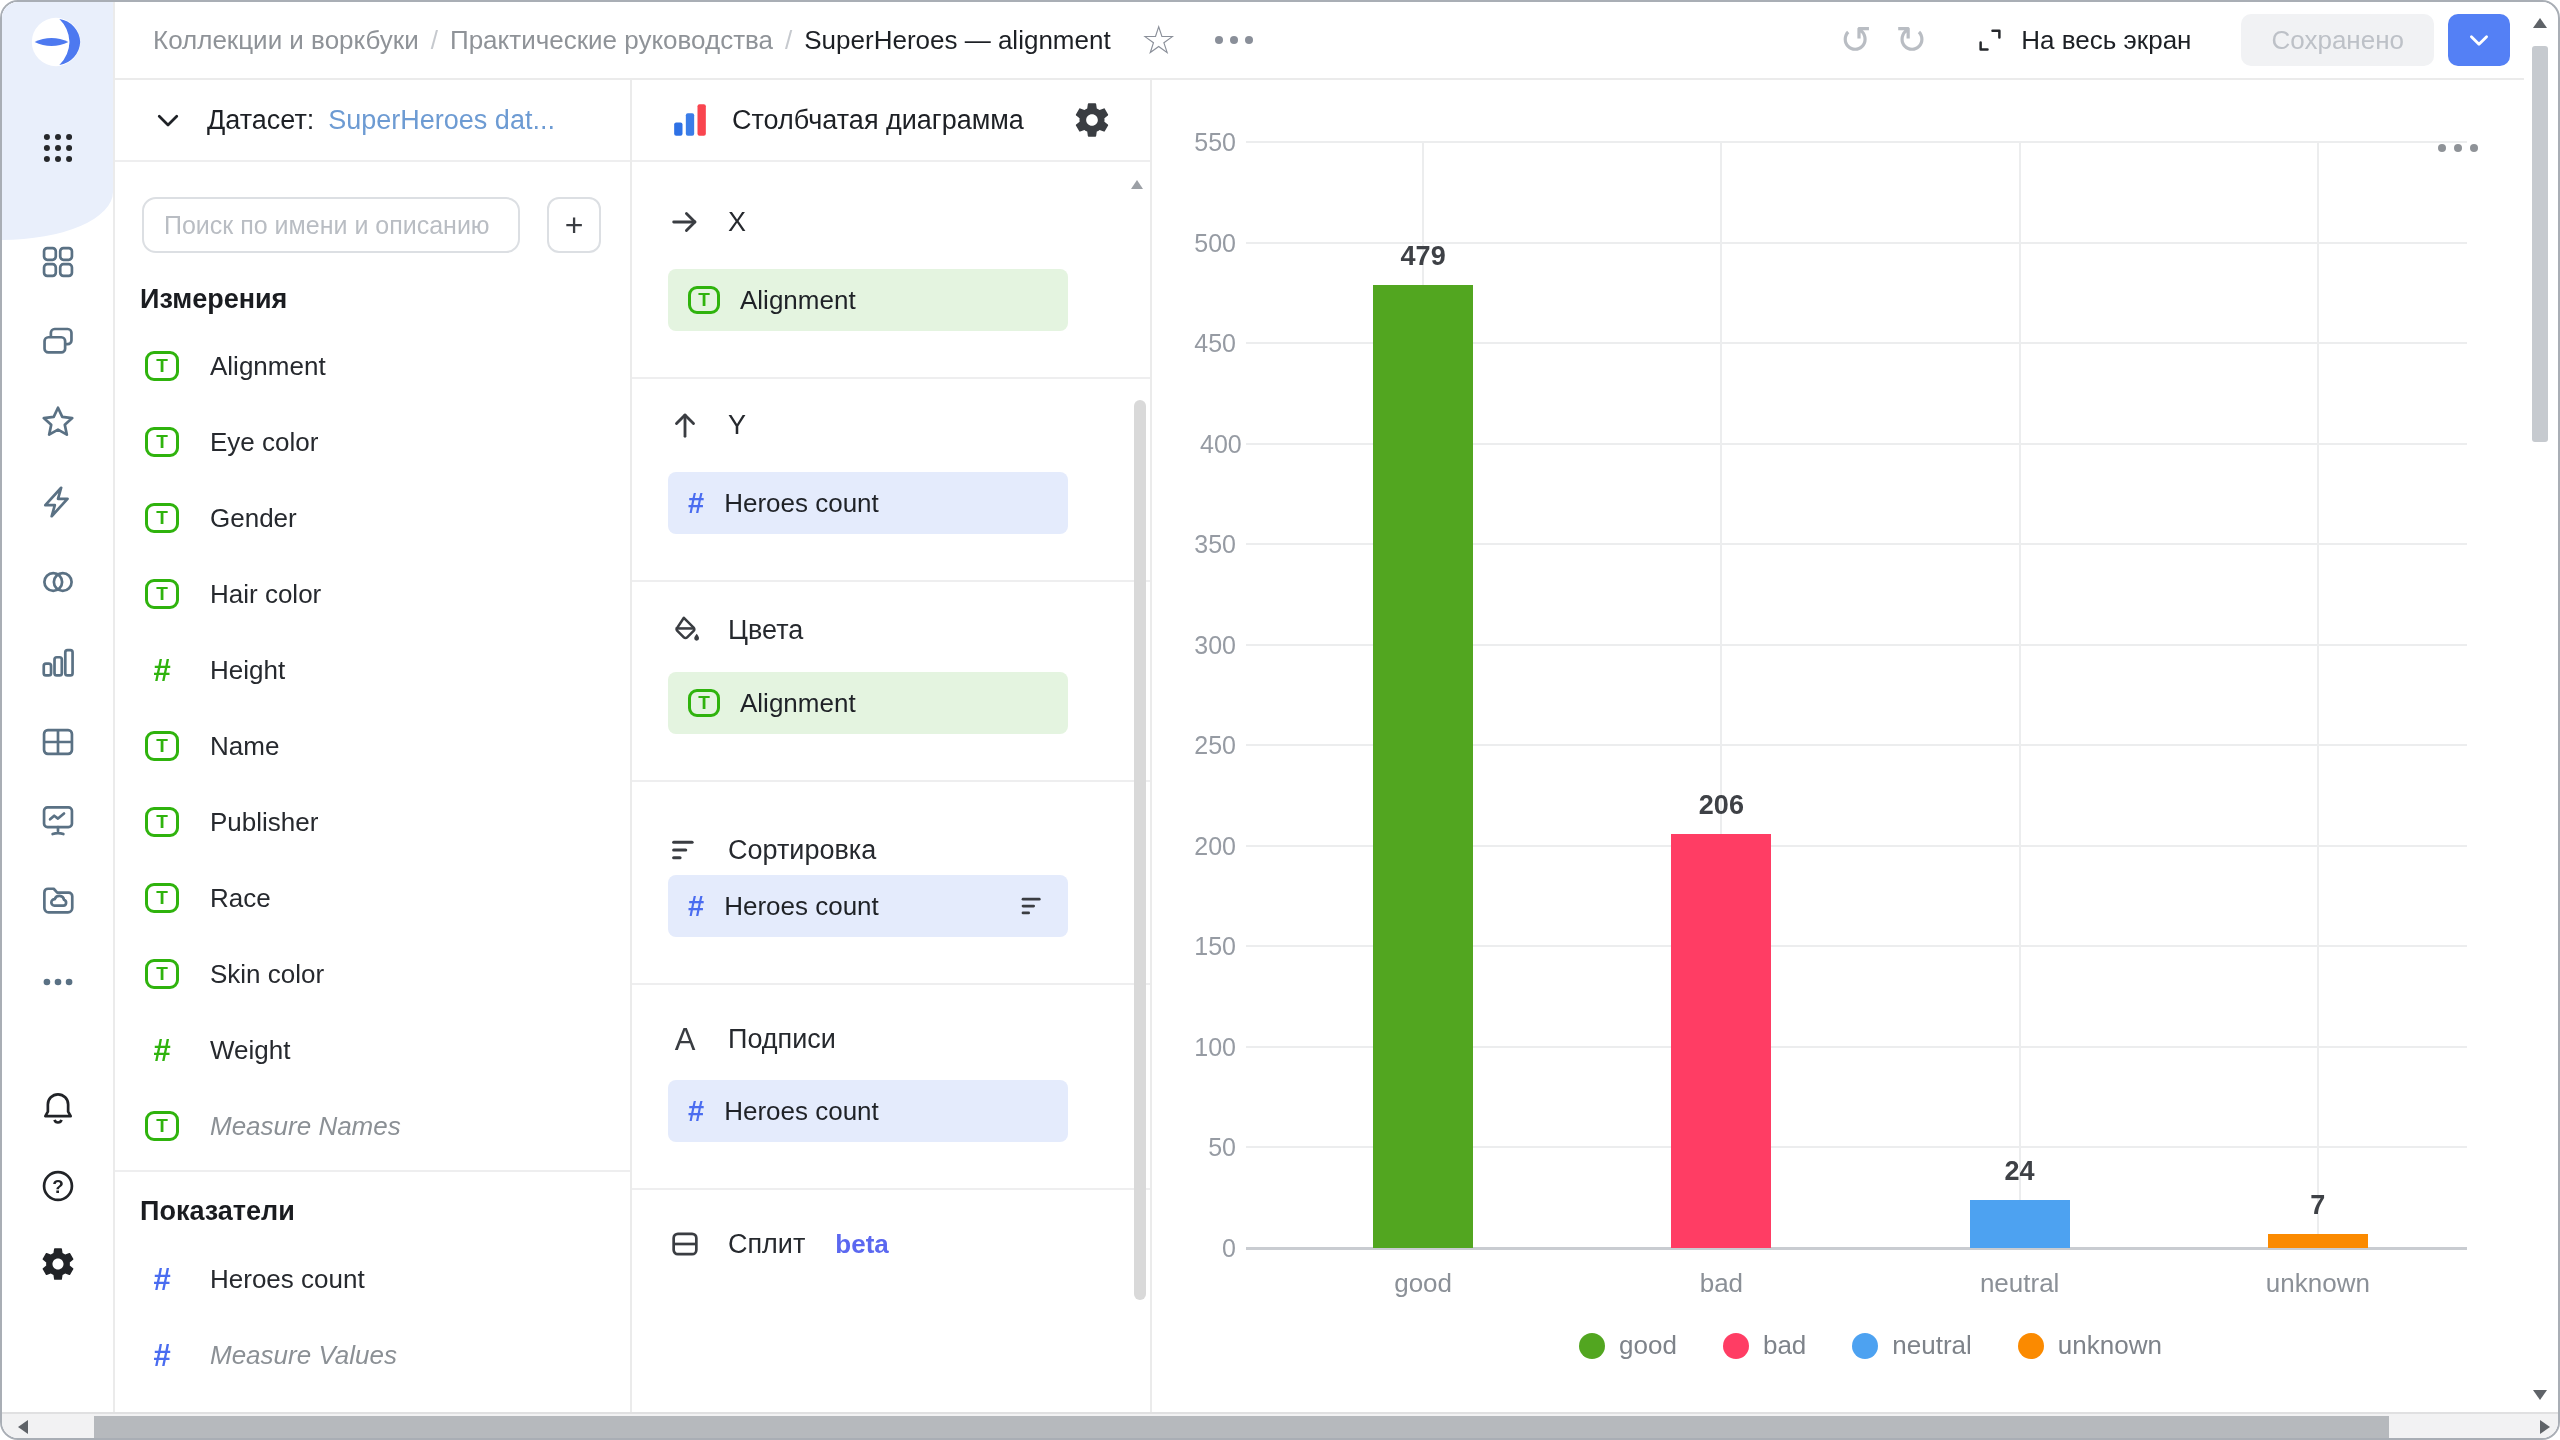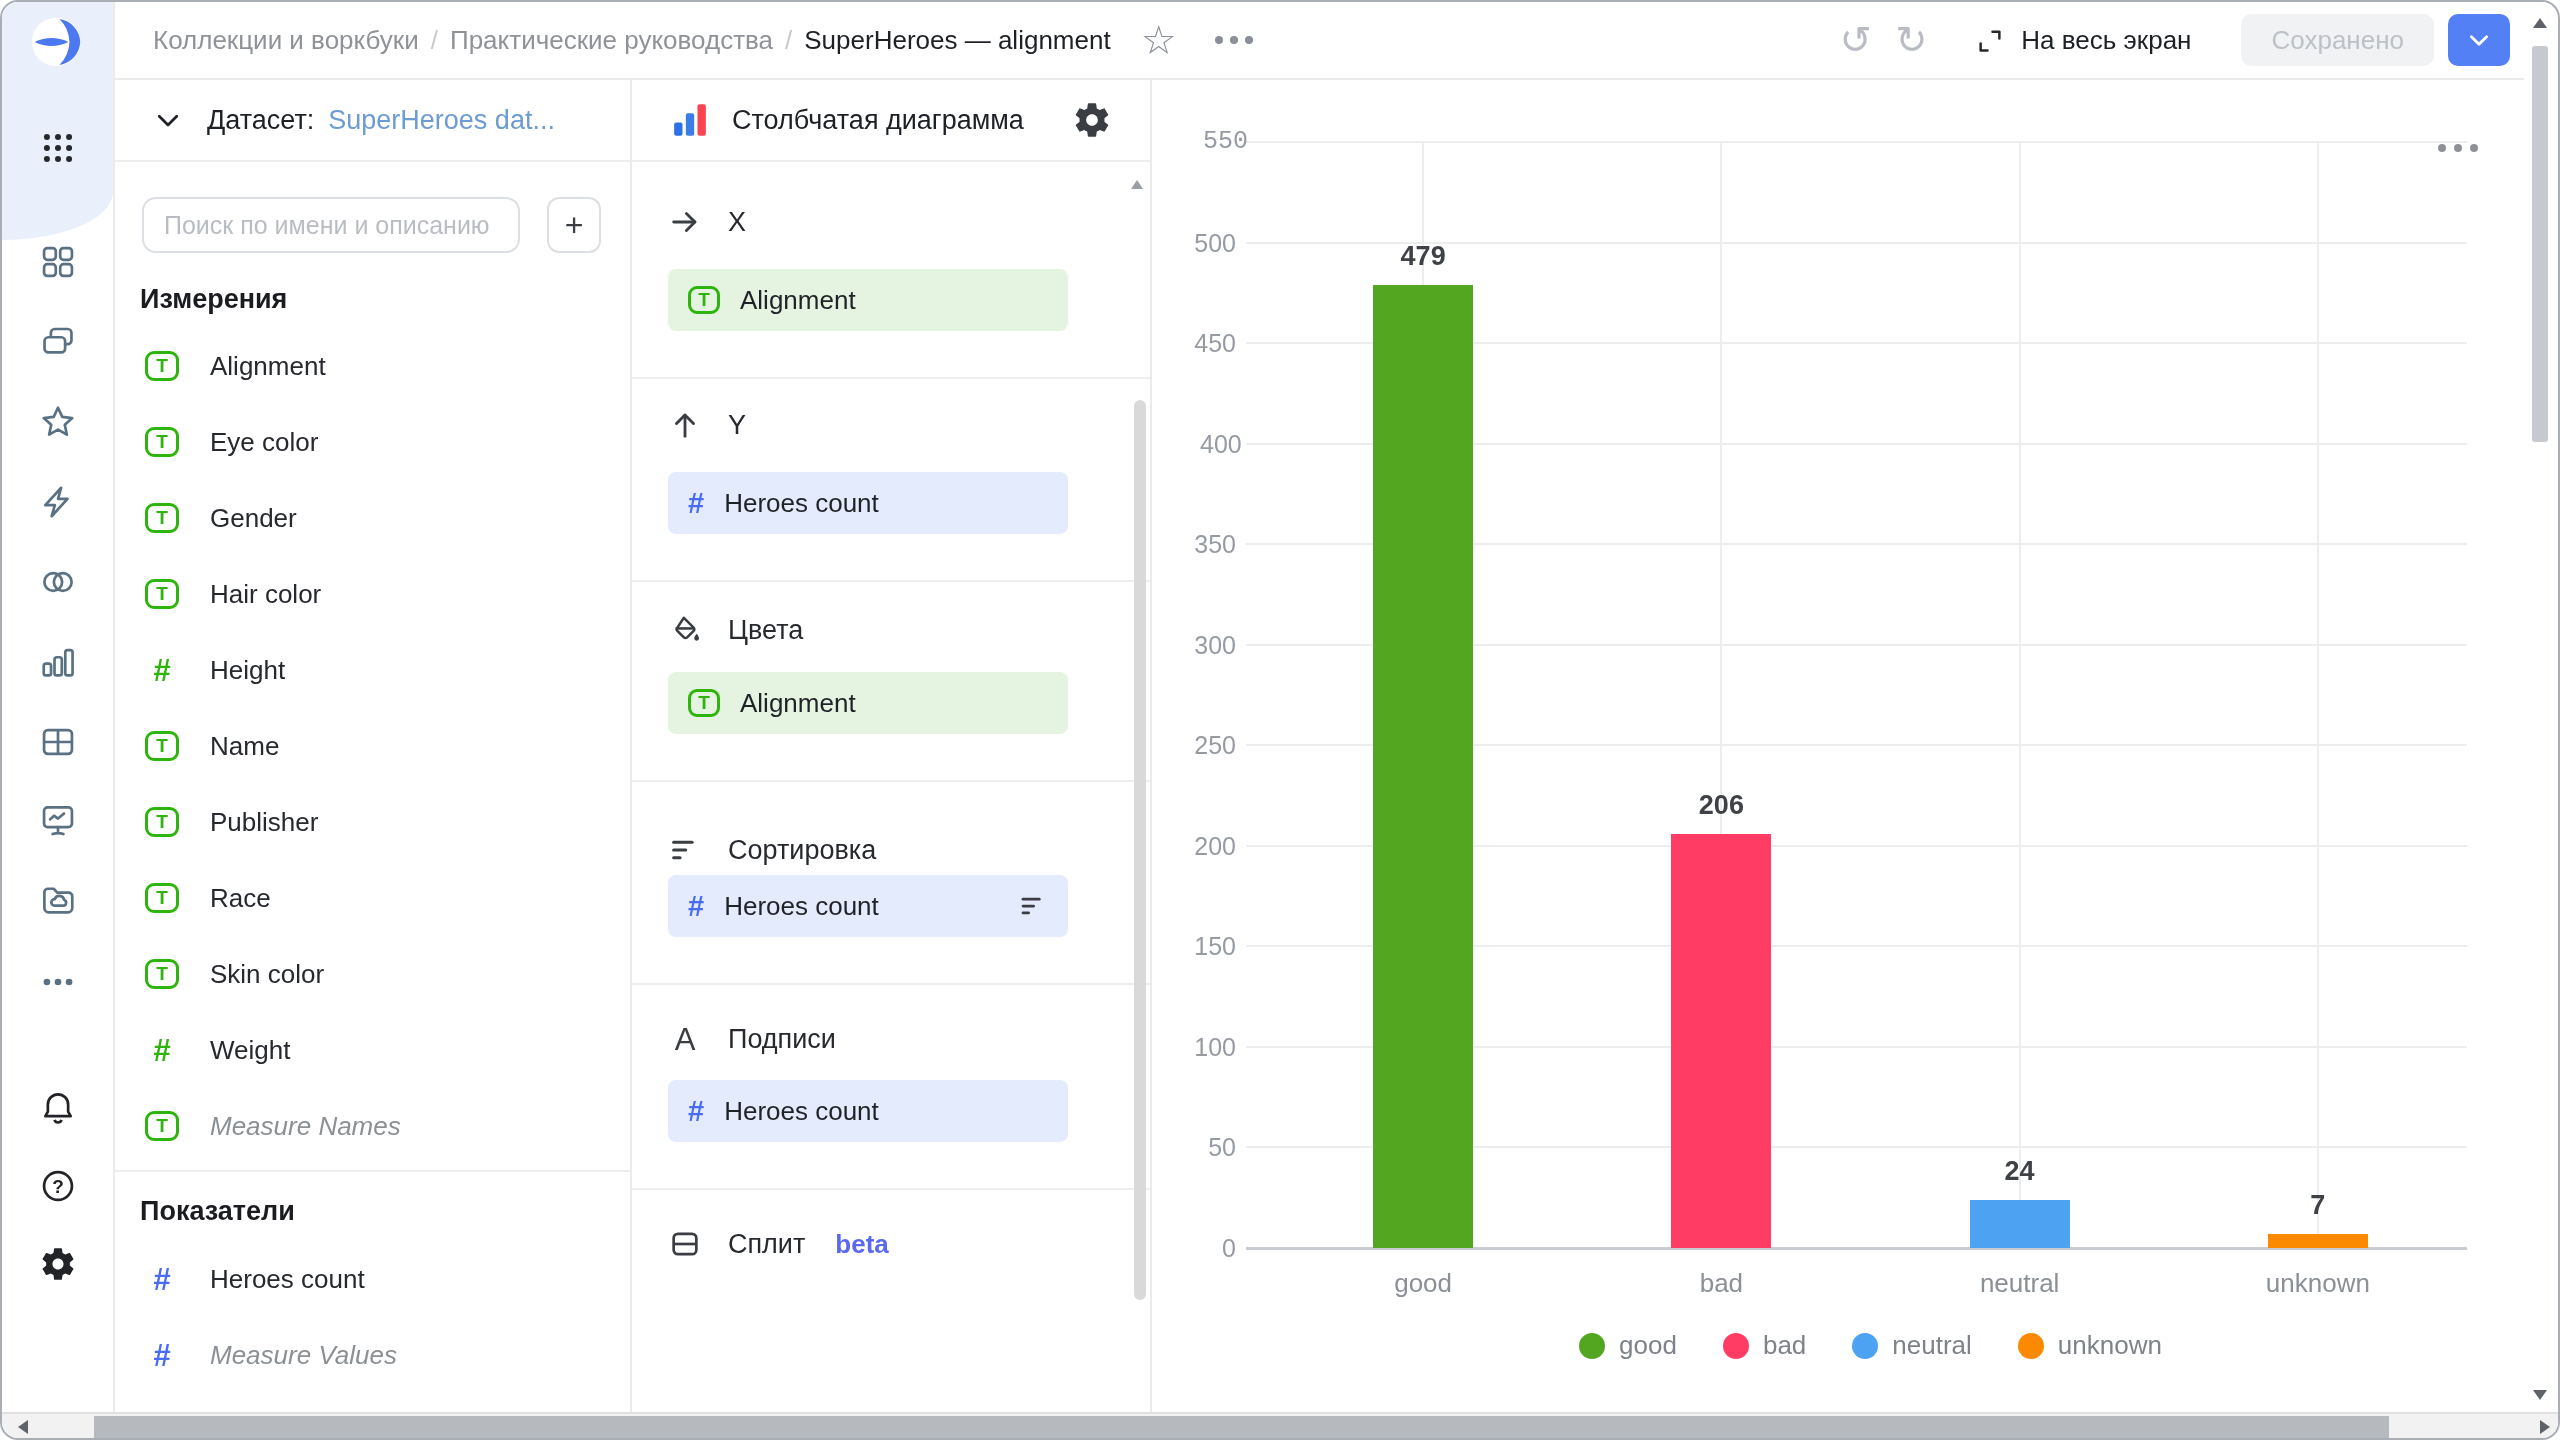--- a/index.html
+++ b/index.html
@@ -14,21 +14,21 @@
            padding-left:38px; padding-right:14px; z-index:2; }
   .crumb{ font-size:26px; color:#8F9398; white-space:nowrap; }
   .crumb.current{ color:#1D2025; }
   .crumb-sep{ font-size:26px; color:#C6C9CE; margin:0 12px; }
   .tb-star{ font-size:40px; color:#8A8F99; line-height:1; margin-left:30px; cursor:pointer; }
   .tb-dots{ display:flex; gap:7px; margin-left:38px; cursor:pointer; }
   .tb-dots i{ width:8px; height:8px; border-radius:50%; background:#8A8F99; }
   .tb-right{ margin-left:auto; display:flex; align-items:center; }
   .tb-undo,.tb-redo{ font-size:38px; color:#B9BDC3; line-height:1; cursor:pointer; }
   .tb-redo{ margin-left:24px; }
-  .tb-full{ display:flex; align-items:flex-end; gap:16px; margin-left:48px; font-size:26px; color:#1D2025; cursor:pointer; }
+  .tb-full{ display:flex; align-items:flex-start; gap:16px; margin-left:48px; font-size:26px; color:#1D2025; cursor:pointer; }
   .btn-saved{ margin-left:50px; height:52px; padding:0 30px; background:#F1F2F4; color:#BDC1C7;
               font-size:26px; border:none; border-radius:10px; font-family:inherit; }
   .btn-dd{ margin-left:14px; width:62px; height:52px; background:#5480F5; border:none; border-radius:10px;
            display:flex; align-items:center; justify-content:center; cursor:pointer; }
 
   
   .rail{ position:absolute; left:0; top:0; width:113px; height:1414px; background:#fff;
          border-right:2px solid #EBEBEB; z-index:3; }
   .blob{ position:absolute; left:0; top:0; width:111px; height:190px; background:#E9EFFB; }
   .blob::after{ content:""; position:absolute; left:0; top:190px; width:111px; height:48px;
@@ -495,21 +495,21 @@
       <div class="ytick" style="left: 0px; top: 548.727px; width: 84px;">300</div>
       <div class="gridline-h" style="left: 94px; top: 463.182px; width: 1221px;"></div>
       <div class="ytick" style="left: 0px; top: 448.182px; width: 84px;">350</div>
       <div class="gridline-h" style="left: 94px; top: 362.636px; width: 1221px;"></div>
       <div class="ytick" style="left: 0px; top: 347.636px; width: 84px; padding-left: 48px;">400</div>
       <div class="gridline-h" style="left: 94px; top: 262.091px; width: 1221px;"></div>
       <div class="ytick" style="left: 0px; top: 247.091px; width: 84px;">450</div>
       <div class="gridline-h" style="left: 94px; top: 161.545px; width: 1221px;"></div>
       <div class="ytick" style="left: 0px; top: 146.545px; width: 84px; text-align: right;">500</div>
       <div class="gridline-h" style="left: 94px; top: 61px; width: 1221px;"></div>
-      <div class="ytick" style="left: 12px; top: 46px; width: 84px; font-family: Liberation Mono, monospace;">550</div>
+      <div class="ytick" style="left: 0px; top: 46px; width: 84px;">550</div>
       <div class="gridline-v" style="left: 270.125px; top: 62px; height: 1106px;"></div>
       <div class="gridline-v" style="left: 568.375px; top: 62px; height: 1106px;"></div>
       <div class="gridline-v" style="left: 866.625px; top: 62px; height: 1106px;"></div>
       <div class="gridline-v" style="left: 1164.88px; top: 62px; height: 1106px;"></div>
       <div class="bar" style="left: 221.125px; top: 204.775px; height: 963.225px; background: rgb(82, 166, 32);"></div>
       <div class="bar-value" style="left: 191.125px; top: 158.775px; width: 160px;">479</div>
       <div class="xtick" style="left: 171.125px; top: 1186px; width: 200px;">good</div>
       <div class="bar" style="left: 519.375px; top: 753.753px; height: 414.247px; background: rgb(255, 61, 100);"></div>
       <div class="bar-value" style="left: 489.375px; top: 707.753px; width: 160px;">206</div>
       <div class="xtick" style="left: 469.375px; top: 1186px; width: 200px;">bad</div>

